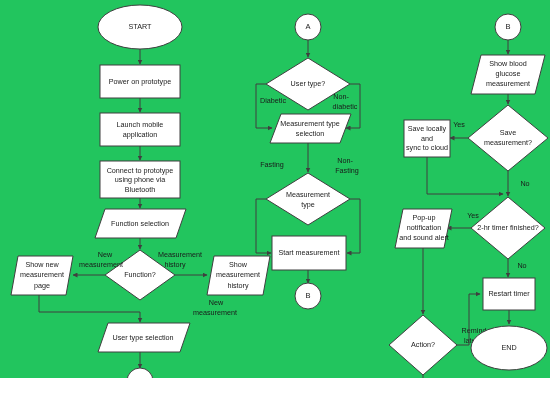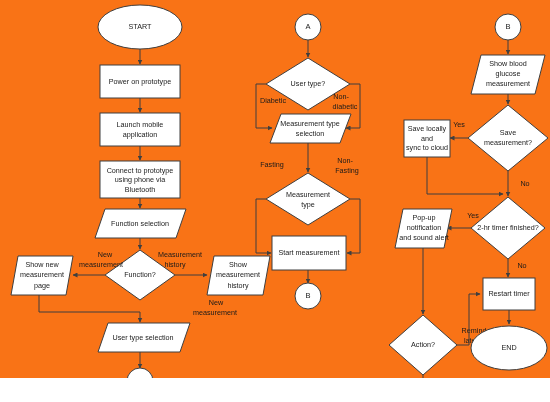--- a/index.html
+++ b/index.html
@@ -1,19 +1,19 @@
 <!DOCTYPE html>
 <html><head>
 <meta charset="utf-8">
 <style>
   html,body{margin:0;padding:0;background:#ffffff;}
   #page{
     position:relative;
     width:550px;height:378px;
-    background:#f97316;
+    background:#22c55e;
     overflow:hidden;
     font-family:"Liberation Sans", sans-serif;
   }
   svg#flow{display:block;width:550px;height:402px;}
   .shape{fill:#ffffff;stroke:#3f3f3f;stroke-width:1;}
   .edge{stroke:#3f3f3f;stroke-width:1;fill:none;}
   .arrowhead{fill:#3f3f3f;stroke:none;}
   text{font-family:"Liberation Sans", sans-serif;fill:#1a1a1a;}
   .node-label{font-size:7.2px;text-anchor:middle;dominant-baseline:middle;}
   .edge-label{font-size:7.2px;text-anchor:middle;dominant-baseline:middle;fill:#1a1a1a;}

